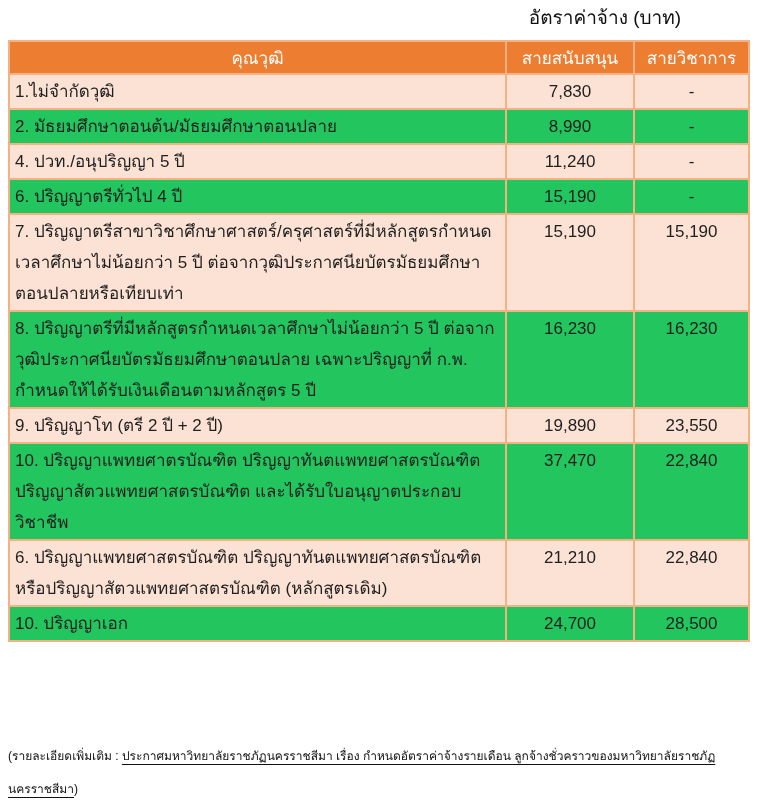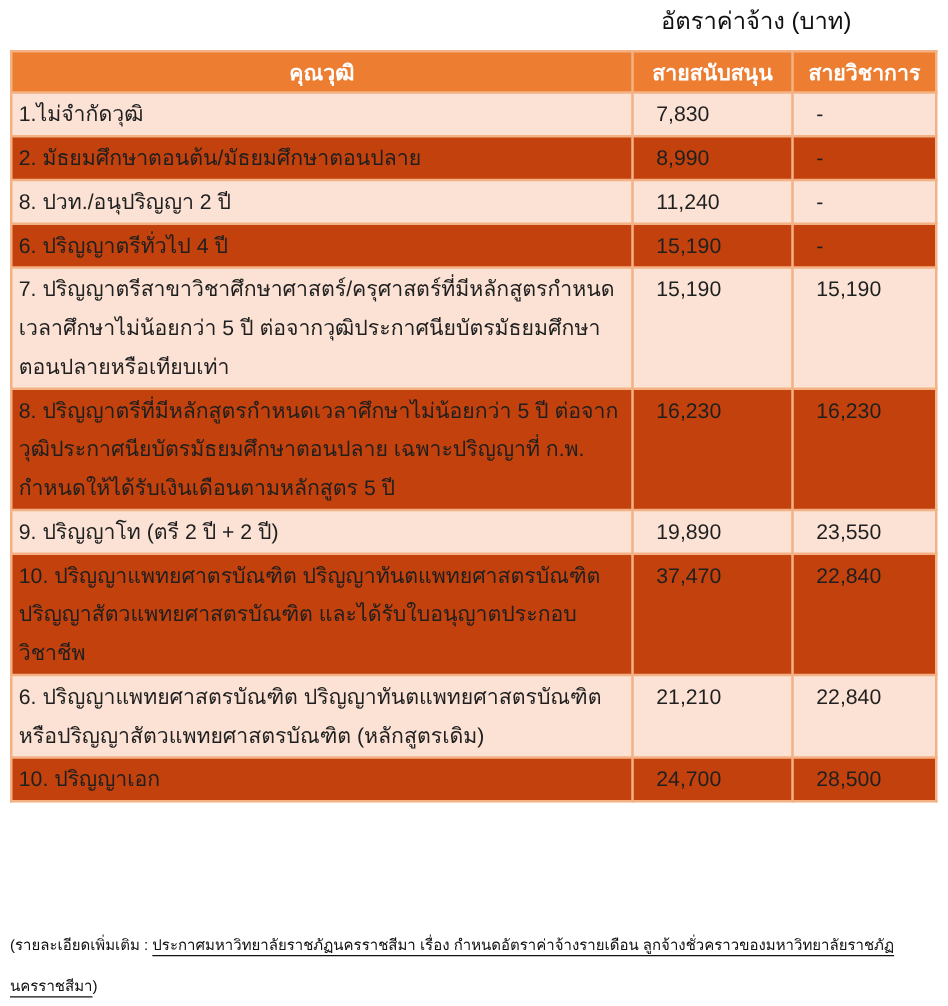--- a/index.html
+++ b/index.html
@@ -40,36 +40,36 @@
     border-collapse:collapse;
     table-layout:fixed;
     font-size:17px;
   }
   col.c-qual{width:497px;}
   col.c-sup{width:128px;}
   col.c-acad{width:115px;}
   table.wage th{
     background:var(--accent);
     color:var(--header-text);
-    font-weight:bold;
+    font-weight:normal;
     text-align:center;
     height:31px;
     padding:2px 4px;
     border:2px solid var(--border);
     font-size:17px;
   }
   table.wage td{
     border:2px solid var(--border);
     vertical-align:top;
     line-height:31px;
     padding:1px 8px 1px 5px;
-    background:#c2410c;
+    background:#22c55e;
   }
   table.wage td.num{
-    text-align:left;
+    text-align:center;
     padding:1px 18px;
   }
   table.wage tbody tr:nth-child(odd) td{
     background:var(--band);
   }
   .footnote{
     position:absolute;
     top:740px;
     left:8px;
     width:745px;
@@ -109,21 +109,21 @@
         <td class="qual">1.ไม่จำกัดวุฒิ</td>
         <td class="num">7,830</td>
         <td class="num">-</td>
       </tr>
       <tr>
         <td class="qual">2. มัธยมศึกษาตอนต้น/มัธยมศึกษาตอนปลาย</td>
         <td class="num">8,990</td>
         <td class="num">-</td>
       </tr>
       <tr>
-        <td class="qual">8. ปวท./อนุปริญญา 2 ปี</td>
+        <td class="qual">4. ปวท./อนุปริญญา 5 ปี</td>
         <td class="num">11,240</td>
         <td class="num">-</td>
       </tr>
       <tr>
         <td class="qual">6. ปริญญาตรีทั่วไป 4 ปี</td>
         <td class="num">15,190</td>
         <td class="num">-</td>
       </tr>
       <tr>
         <td class="qual">7. ปริญญาตรีสาขาวิชาศึกษาศาสตร์/ครุศาสตร์ที่มีหลักสูตรกำหนดเวลา​ศึกษาไม่น้อยกว่า 5 ปี ต่อจากวุฒิประกาศนียบัตรมัธยมศึกษาตอนปลาย​หรือเทียบเท่า</td>

